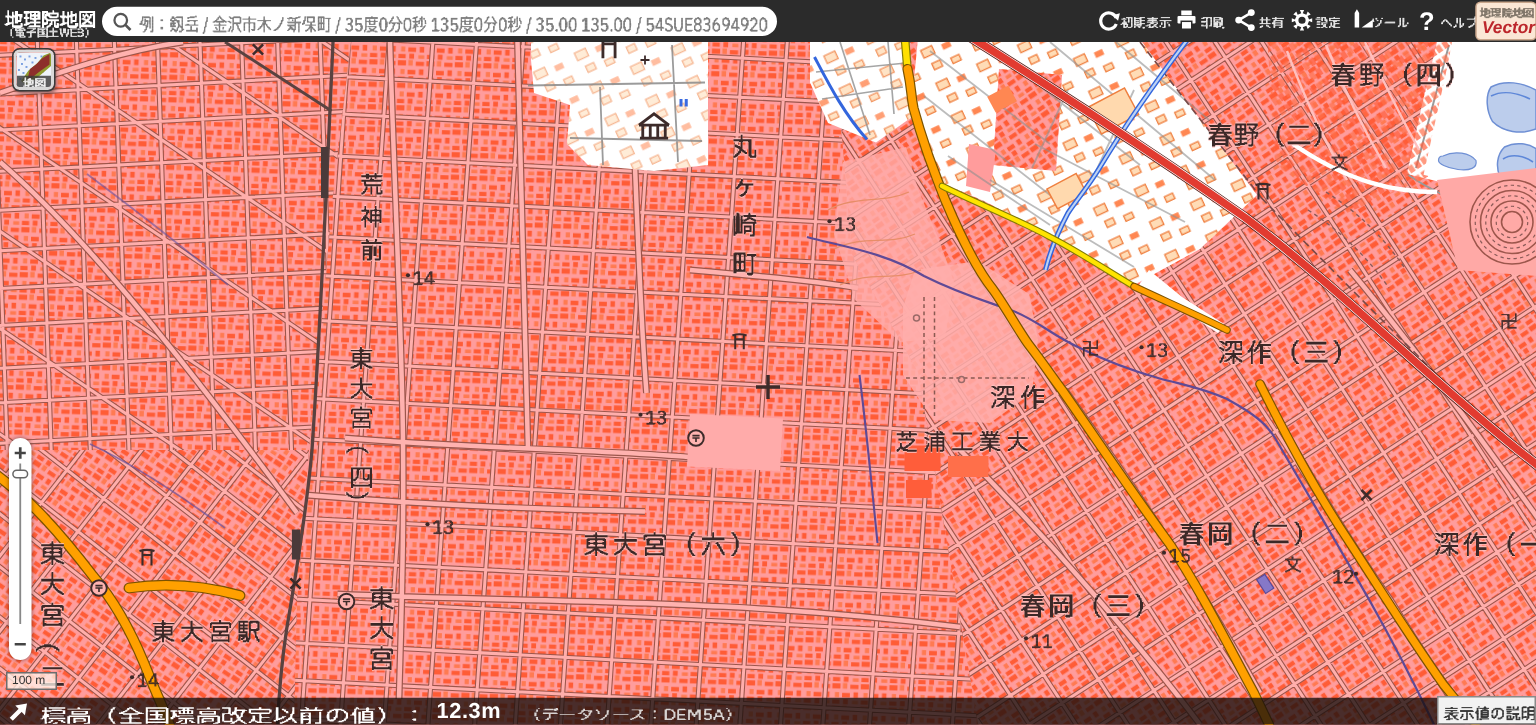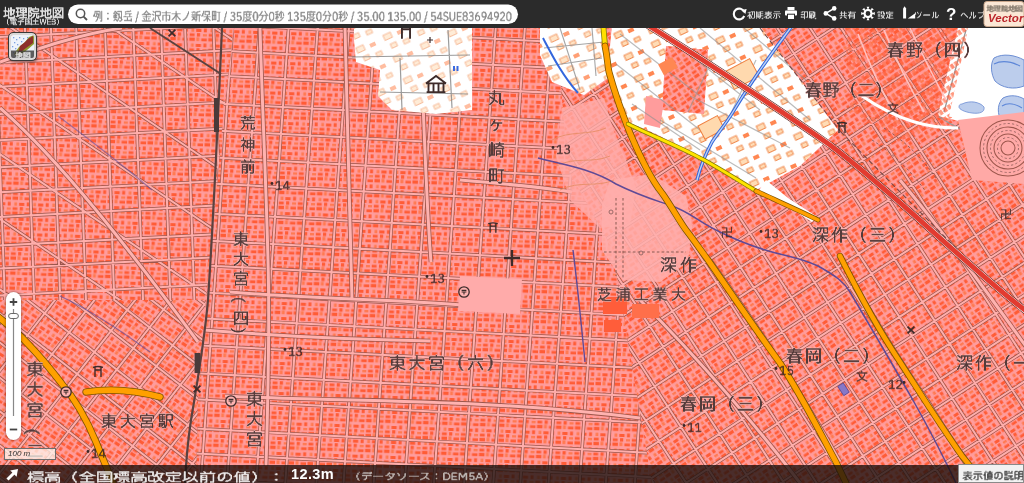--- a/index.html
+++ b/index.html
@@ -1,21 +1,21 @@
 <!DOCTYPE html>
 <html><head><meta charset="utf-8"><title>map</title>
 <style>
 html,body{margin:0;padding:0;background:#000;}
 #app{position:relative;width:1024px;height:483px;overflow:hidden;font-family:"Liberation Sans",sans-serif;}
 #map,#top,#bot{position:absolute;left:0;}
 #map{top:0;}
 #top{top:0;}
 #bot{top:465px;}
 #zoomctl{position:absolute;left:6px;top:292px;width:15px;height:148px;background:#fff;border-radius:8px;box-shadow:0 0 3px rgba(0,0,0,0.5);}
-#scalebar{position:absolute;left:4px;top:448px;width:52px;height:12px;background:rgba(255,245,238,0.75);border:1.5px solid #6d6d6d;box-sizing:border-box;font-style:italic;}
+#scalebar{position:absolute;left:4px;top:448px;width:34px;height:12px;background:rgba(255,245,238,0.75);border:1.5px solid #6d6d6d;box-sizing:border-box;}
 #minimap{position:absolute;left:9px;top:33px;width:23px;height:23px;border:2px solid #d8d8d8;outline:1px solid #3a3a3a;border-radius:4px;overflow:hidden;box-shadow:1px 2px 3px rgba(0,0,0,0.5);}
 #expbtn{position:absolute;left:958px;top:464px;width:66px;height:19px;background:#f2f2f2;border:1px solid #8a8a8a;box-sizing:border-box;}
 </style></head>
 <body>
 <div id="app">
 <svg id="map" width="1024" height="483" viewBox="0 0 1024 483" shape-rendering="auto">
       <defs>
         <pattern id="bL" width="19" height="15" patternUnits="userSpaceOnUse" patternTransform="rotate(34)">
           <rect x="0.5" y="0.8" width="5.5" height="3.4" fill="#ff5c36"></rect>
           <rect x="7.5" y="0.4" width="3" height="3.8" fill="#ff7a52"></rect>

